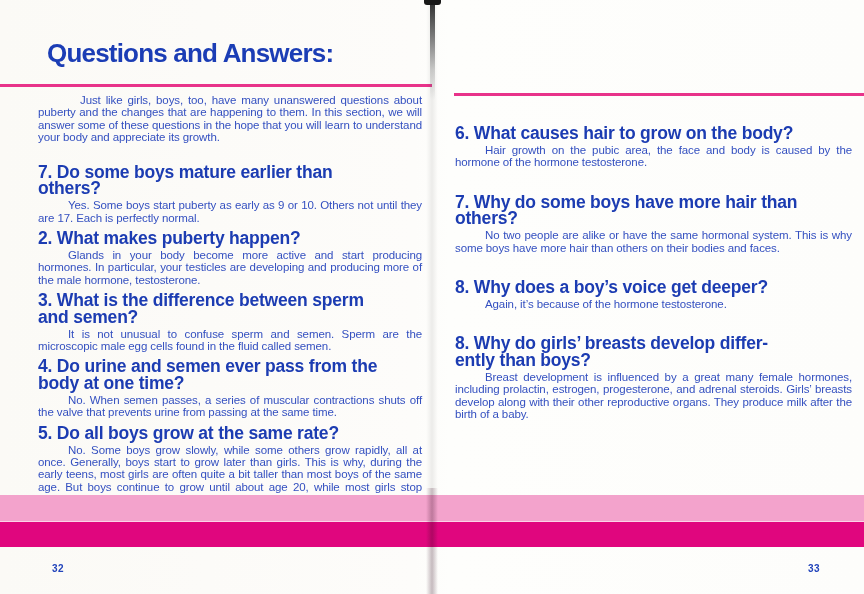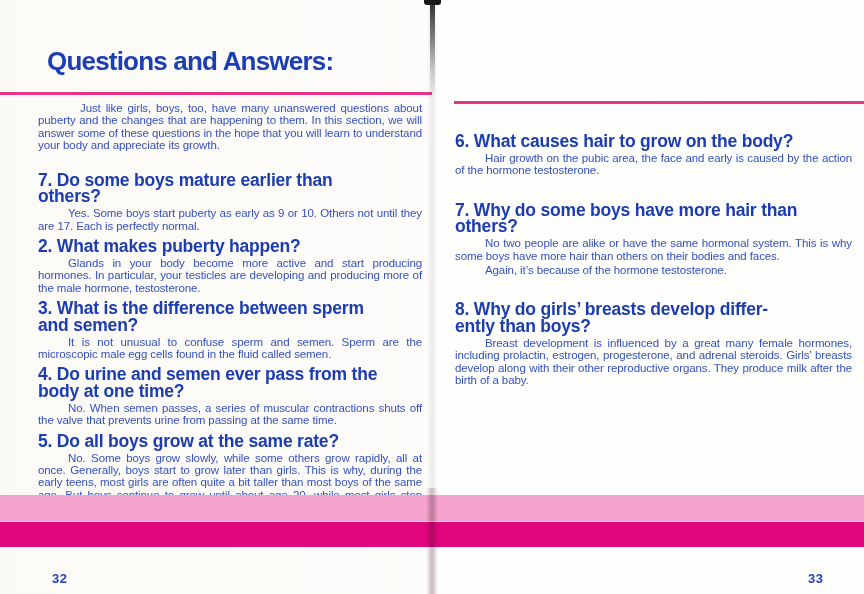--- a/index.html
+++ b/index.html
@@ -1,21 +1,21 @@
 <!DOCTYPE html>
 <html><head>
 <meta charset="utf-8">
 <style>
   html,body{margin:0;padding:0;}
   .scan{
     position:relative;width:864px;height:594px;overflow:hidden;
     background:linear-gradient(to right,#fbfaf6 0%,#fdfcfa 48%,#fefefc 52%,#fdfdfb 100%);
     font-family:"Liberation Sans",sans-serif;
   }
-  .page{position:absolute;top:16px;width:432px;height:443px;}
+  .page{position:absolute;top:8px;width:432px;height:443px;}
   .page-left{left:0;}
   .page-right{left:432px;}
 
   .title{
     margin:0;position:absolute;left:47px;top:30px;
     font-size:26px;font-weight:bold;letter-spacing:-0.8px;
     color:#1b3db5;white-space:nowrap;
   }
   .rule{position:absolute;height:2.5px;background:#e8338a;}
   .rule-left{left:0;top:76px;width:432px;}
@@ -40,21 +40,21 @@
     font-size:11.5px;line-height:12.4px;color:#3450c0;
     text-align:justify;text-indent:30px;letter-spacing:-0.1px;
   }
 
   .band{position:absolute;left:0;width:864px;}
   .band-pink{top:495px;height:26px;background:#f3a3cc;border-bottom:1px solid #fbd3e7;}
   .band-magenta{top:522px;height:25px;background:#e0067e;}
 
   .pagenum{
     position:absolute;top:555px;
-    font-size:13px;font-weight:bold;color:#2244bb;letter-spacing:0.5px;
+    font-size:10px;font-weight:bold;color:#2244bb;letter-spacing:0.5px;
   }
   .pagenum-left{left:52px;}
   .pagenum-right{left:376px;}
 
   .gutter{
     position:absolute;left:426px;top:0;width:12px;height:594px;
     background:linear-gradient(to right,rgba(0,0,0,0) 0%,rgba(0,0,0,0.07) 50%,rgba(0,0,0,0) 100%);
   }
   .spine-cap{
     position:absolute;left:424px;top:0;width:17px;height:5px;
@@ -108,28 +108,29 @@
 
     <div class="pagenum pagenum-left">32</div>
   </div>
 
   <div class="page page-right">
     <div class="rule rule-right"></div>
 
     <div class="content-right">
       <section class="qa">
         <h2>6. What causes hair to grow on the body?</h2>
-        <p>Hair growth on the pubic area, the face and early is caused by the action of the hormone testosterone.</p>
+        <p>Hair growth on the pubic area, the face and body is caused by the hormone of the hormone testosterone.</p>
       </section>
       <section class="qa">
         <h2>7. Why do some boys have more hair than
 others?</h2>
         <p>No two people are alike or have the same hormonal system. This is why some boys have more hair than others on their bodies and faces.</p>
       </section>
       <section class="qa">
+        <h2>8. Why does a boy’s voice get deeper?</h2>
         <p>Again, it’s because of the hormone testosterone.</p>
       </section>
       <section class="qa">
         <h2>8. Why do girls’ breasts develop differ-
 ently than boys?</h2>
         <p>Breast development is influenced by a great many female hormones, including prolactin, estrogen, progesterone, and adrenal steroids. Girls’ breasts develop along with their other reproductive organs. They produce milk after the birth of a baby.</p>
       </section>
     </div>
 
     <div class="pagenum pagenum-right">33</div>

